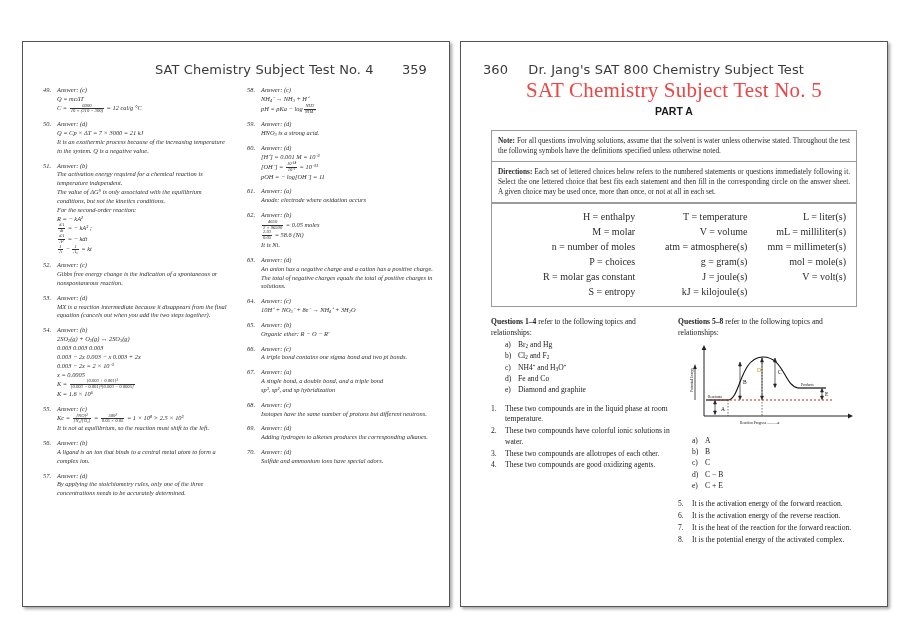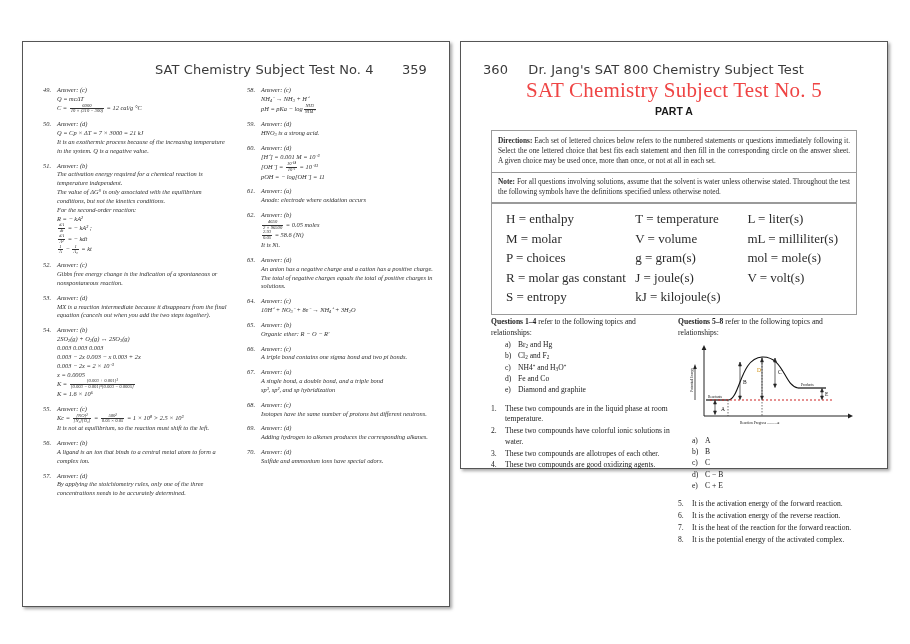--- a/index.html
+++ b/index.html
@@ -12,21 +12,21 @@
   }
   #root { position: relative; width: 910px; height: 644px; background: #fff; }
 
   .page {
     position: absolute;
     background: #ffffff;
     border: 1px solid #555;
     box-shadow: 2px 2px 3px rgba(0,0,0,0.35);
   }
   #page-left  { left: 22px;  top: 41px; width: 428px; height: 566px; }
-  #page-right { left: 460px; top: 41px; width: 428px; height: 428px; }
+  #page-right { left: 460px; top: 41px; width: 428px; height: 566px; }
 
   
   .run-head {
     position: absolute;
     font-family: "DejaVu Sans", sans-serif;
     font-size: 13px;
     color: #3a3a3a;
     letter-spacing: .1px;
     white-space: nowrap;
   }
@@ -88,22 +88,22 @@
         font-size: 7.3px; line-height: 1.42; color: #2b2b2b; text-align: justify; }
   .bx + .bx { border-top: none; }
   .bx b { font-weight: bold; }
 
   #symbolbox {
     position: absolute; left: 30px; right: 30px; top: 160px;
     border: 1px solid #9a9a9a;
     padding: 6px 10px 7px 14px;
   }
   #symbolbox table { border-collapse: collapse; width: 100%; }
-  #symbolbox td { font-size: 13px; line-height: 1.50; color: #2b2b2b;
-                  padding: 0; white-space: nowrap; vertical-align: top; }
+  #symbolbox td { font-size: 10px; line-height: 1.50; color: #2b2b2b;
+                  padding: 0; white-space: nowrap; vertical-align: top; text-align: right; }
   #symbolbox td.c1 { width: 38%; }
   #symbolbox td.c2 { width: 33%; }
   #symbolbox td.c3 { width: 29%; margin-left: 6px; }
 
   .qcols { position: absolute; left: 30px; right: 26px; top: 275px; bottom: 6px;
            display: flex; gap: 4px; }
   .qcol { width: 186px; font-size: 7.6px; line-height: 1.40; color: #222; }
   .qhead { margin-bottom: 2px; }
   .qhead b { font-weight: bold; }
 
@@ -356,39 +356,44 @@
     <div class="run-head" id="rhead">
       <span class="pg">360</span>
       <span>Dr. Jang's SAT 800 Chemistry Subject Test</span>
     </div>
 
     <div id="rtitle">SAT Chemistry Subject Test No. 5</div>
     <div id="rpart">PART A</div>
 
     <div class="boxes">
       <div class="bx">
-        <b>Directions:</b><span> Each set of lettered choices below refers to the numbered statements or questions immediately following it. Select the one lettered choice that best fits each statement and then fill in the corresponding circle on the answer sheet. A given choice may be used once, more than once, or not at all in each set.</span>
+        <b>Note:</b><span> For all questions involving solutions, assume that the solvent is water unless otherwise stated. Throughout the test the following symbols have the definitions specified unless otherwise noted.</span>
       </div>
       <div class="bx">
-        <b>Note:</b><span> For all questions involving solutions, assume that the solvent is water unless otherwise stated. Throughout the test the following symbols have the definitions specified unless otherwise noted.</span>
+        <b>Directions:</b><span> Each set of lettered choices below refers to the numbered statements or questions immediately following it. Select the one lettered choice that best fits each statement and then fill in the corresponding circle on the answer sheet. A given choice may be used once, more than once, or not at all in each set.</span>
       </div>
     </div>
 
     <div id="symbolbox">
       <table>
           <tbody id="symrows">
             <tr>
               <td class="c1">H = enthalpy</td>
               <td class="c2">T = temperature</td>
               <td class="c3">L = liter(s)</td>
             </tr>
             <tr>
               <td class="c1">M = molar</td>
               <td class="c2">V = volume</td>
               <td class="c3">mL = milliliter(s)</td>
+            </tr>
+            <tr>
+              <td class="c1">n = number of moles</td>
+              <td class="c2">atm = atmosphere(s)</td>
+              <td class="c3">mm = millimeter(s)</td>
             </tr>
             <tr>
               <td class="c1">P = choices</td>
               <td class="c2">g = gram(s)</td>
               <td class="c3">mol = mole(s)</td>
             </tr>
             <tr>
               <td class="c1">R = molar gas constant</td>
               <td class="c2">J = joule(s)</td>
               <td class="c3">V = volt(s)</td>

